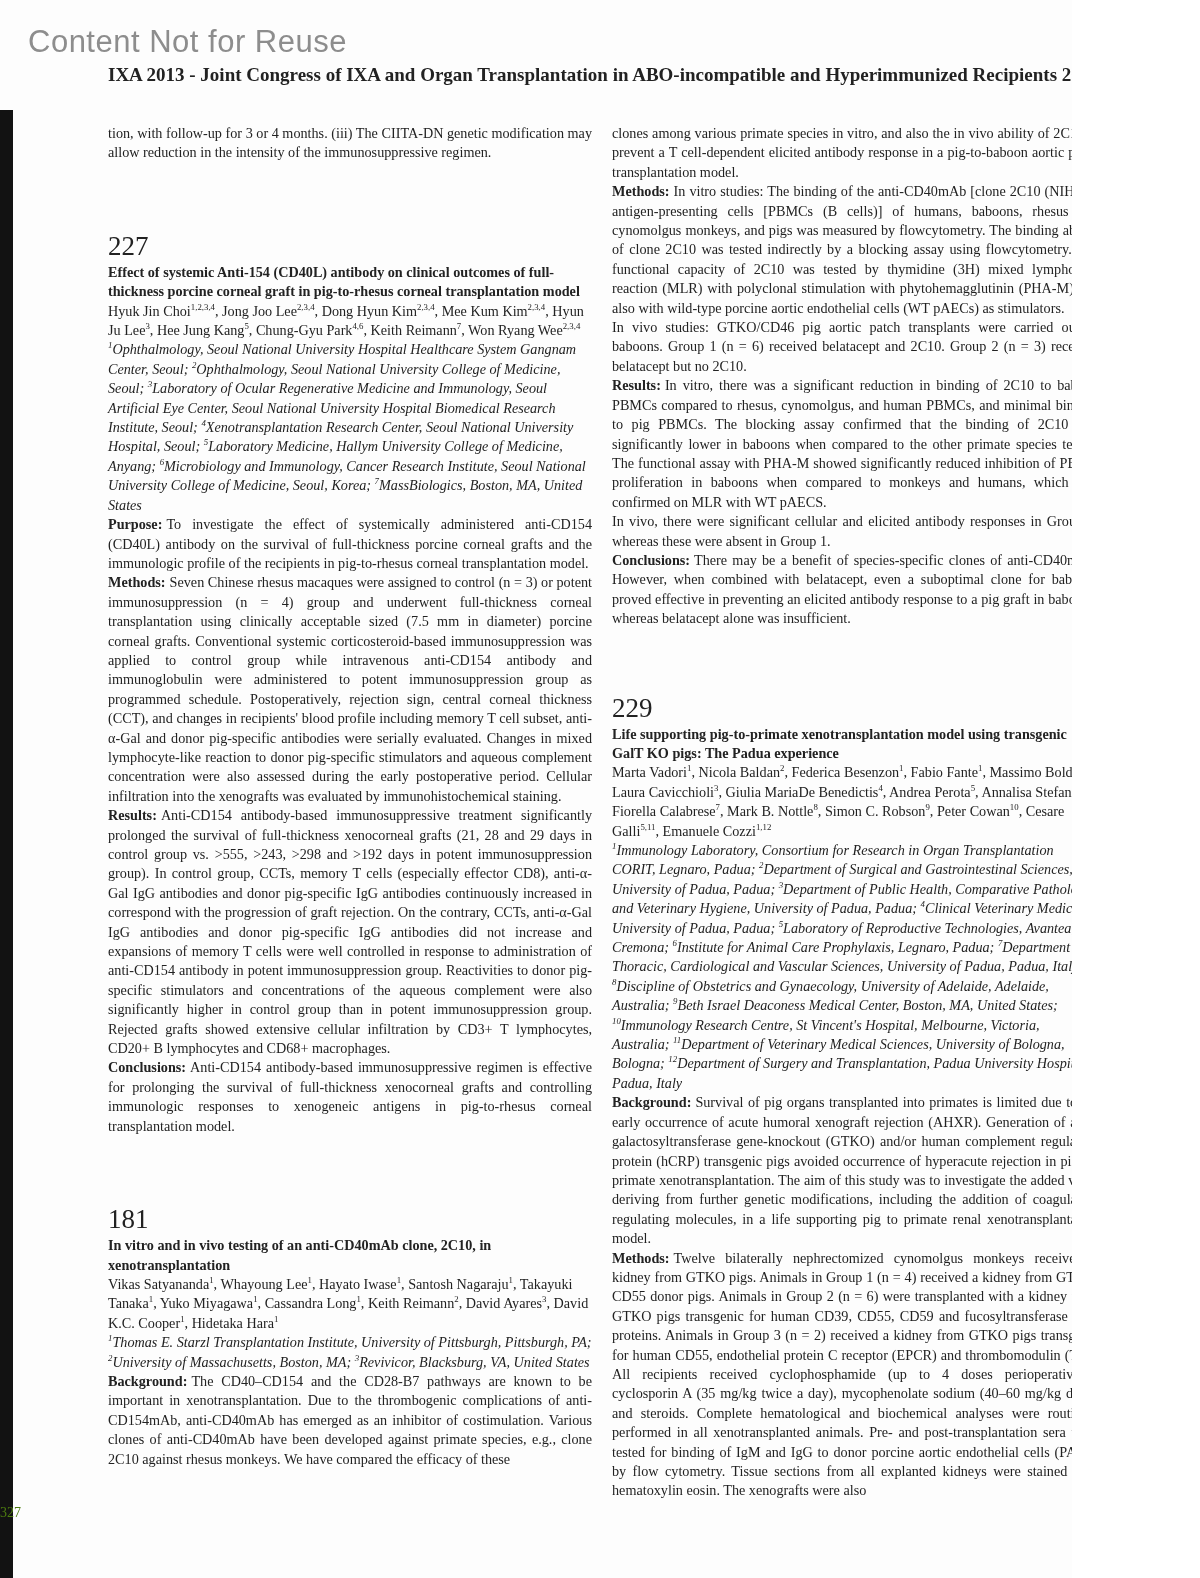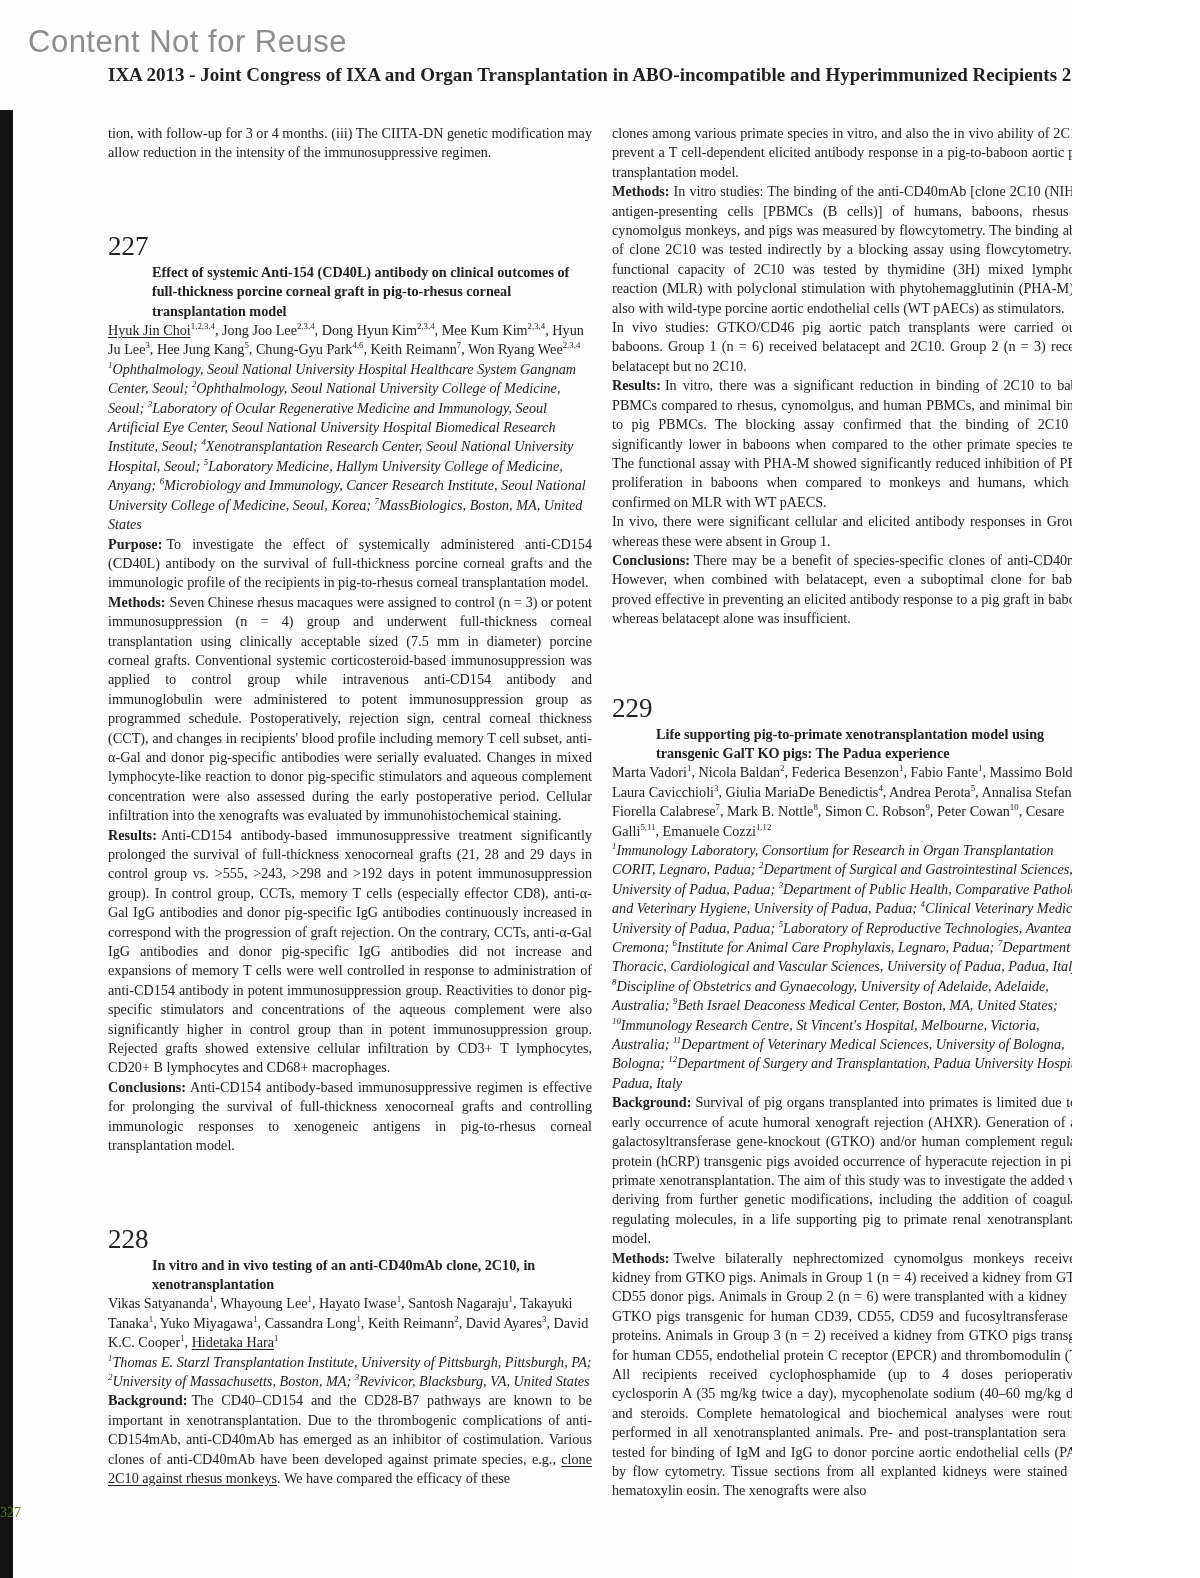--- a/index.html
+++ b/index.html
@@ -36,26 +36,26 @@
   }
   .col-left  { left:108px; width:484px; }
   .col-right { left:612px; width:487px; }
   p { margin:0; }
   .abs-number {
     font-size:27px; line-height:30px;
     margin-top:68px; margin-bottom:2px;
     text-align:left;
   }
   .col-right .abs-number { margin-top:64px; }
-  .abs-title { font-weight:bold; text-align:left;margin-left:44px; }
+  .abs-title { font-weight:bold; text-align:left; }
   .authors { text-align:left; }
   .affiliations { font-style:italic; text-align:left; }
   .body-start { }
   sup { font-size:0.62em; line-height:0; }
-  .u { text-decoration:underline; text-underline-offset:2px; }
+  .u { text-underline-offset:2px; }
   b.lead { margin-right:4px; }
   .page-number {
     position:absolute; left:0; top:1505px; width:1200px;
     text-align:left; font-size:14px; color:#4d7c0f;
   }
 </style>
 </head>
 <body>
 
 <div class="page">
@@ -75,21 +75,21 @@
       <p class="abs-title">Effect of systemic Anti-154 (CD40L) antibody on clinical outcomes of full-thickness porcine corneal graft in pig-to-rhesus corneal transplantation model</p>
       <p class="authors"><span class="u">Hyuk Jin Choi</span><sup>1,2,3,4</sup>, Jong Joo Lee<sup>2,3,4</sup>, Dong Hyun Kim<sup>2,3,4</sup>, Mee Kum Kim<sup>2,3,4</sup>, Hyun Ju Lee<sup>3</sup>, Hee Jung Kang<sup>5</sup>, Chung-Gyu Park<sup>4,6</sup>, Keith Reimann<sup>7</sup>, Won Ryang Wee<sup>2,3,4</sup></p>
       <p class="affiliations"><sup>1</sup>Ophthalmology, Seoul National University Hospital Healthcare System Gangnam Center, Seoul; <sup>2</sup>Ophthalmology, Seoul National University College of Medicine, Seoul; <sup>3</sup>Laboratory of Ocular Regenerative Medicine and Immunology, Seoul Artificial Eye Center, Seoul National University Hospital Biomedical Research Institute, Seoul; <sup>4</sup>Xenotransplantation Research Center, Seoul National University Hospital, Seoul; <sup>5</sup>Laboratory Medicine, Hallym University College of Medicine, Anyang; <sup>6</sup>Microbiology and Immunology, Cancer Research Institute, Seoul National University College of Medicine, Seoul, Korea; <sup>7</sup>MassBiologics, Boston, MA, United States</p>
       <p class="sec body-start"><b class="lead">Purpose:</b><span>To investigate the effect of systemically administered anti-CD154 (CD40L) antibody on the survival of full-thickness porcine corneal grafts and the immunologic profile of the recipients in pig-to-rhesus corneal transplantation model.</span></p>
       <p class="sec"><b class="lead">Methods:</b><span>Seven Chinese rhesus macaques were assigned to control (n = 3) or potent immunosuppression (n = 4) group and underwent full-thickness corneal transplantation using clinically acceptable sized (7.5 mm in diameter) porcine corneal grafts. Conventional systemic corticosteroid-based immunosuppression was applied to control group while intravenous anti-CD154 antibody and immunoglobulin were administered to potent immunosuppression group as programmed schedule. Postoperatively, rejection sign, central corneal thickness (CCT), and changes in recipients' blood profile including memory T cell subset, anti-α-Gal and donor pig-specific antibodies were serially evaluated. Changes in mixed lymphocyte-like reaction to donor pig-specific stimulators and aqueous complement concentration were also assessed during the early postoperative period. Cellular infiltration into the xenografts was evaluated by immunohistochemical staining.</span></p>
       <p class="sec"><b class="lead">Results:</b><span>Anti-CD154 antibody-based immunosuppressive treatment significantly prolonged the survival of full-thickness xenocorneal grafts (21, 28 and 29 days in control group vs. &gt;555, &gt;243, &gt;298 and &gt;192 days in potent immunosuppression group). In control group, CCTs, memory T cells (especially effector CD8), anti-α-Gal IgG antibodies and donor pig-specific IgG antibodies continuously increased in correspond with the progression of graft rejection. On the contrary, CCTs, anti-α-Gal IgG antibodies and donor pig-specific IgG antibodies did not increase and expansions of memory T cells were well controlled in response to administration of anti-CD154 antibody in potent immunosuppression group. Reactivities to donor pig-specific stimulators and concentrations of the aqueous complement were also significantly higher in control group than in potent immunosuppression group. Rejected grafts showed extensive cellular infiltration by CD3+ T lymphocytes, CD20+ B lymphocytes and CD68+ macrophages.</span></p>
       <p class="sec"><b class="lead">Conclusions:</b><span>Anti-CD154 antibody-based immunosuppressive regimen is effective for prolonging the survival of full-thickness xenocorneal grafts and controlling immunologic responses to xenogeneic antigens in pig-to-rhesus corneal transplantation model.</span></p>
     </div>
 
     <div>
-      <div class="abs-number">228</div>
+      <div class="abs-number">181</div>
       <p class="abs-title">In vitro and in vivo testing of an anti-CD40mAb clone, 2C10, in xenotransplantation</p>
       <p class="authors">Vikas Satyananda<sup>1</sup>, Whayoung Lee<sup>1</sup>, Hayato Iwase<sup>1</sup>, Santosh Nagaraju<sup>1</sup>, Takayuki Tanaka<sup>1</sup>, Yuko Miyagawa<sup>1</sup>, Cassandra Long<sup>1</sup>, Keith Reimann<sup>2</sup>, David Ayares<sup>3</sup>, David K.C. Cooper<sup>1</sup>, <span class="u">Hidetaka Hara</span><sup>1</sup></p>
       <p class="affiliations"><sup>1</sup>Thomas E. Starzl Transplantation Institute, University of Pittsburgh, Pittsburgh, PA; <sup>2</sup>University of Massachusetts, Boston, MA; <sup>3</sup>Revivicor, Blacksburg, VA, United States</p>
       <p class="sec body-start"><b class="lead">Background:</b><span>The CD40–CD154 and the CD28-B7 pathways are known to be important in xenotransplantation. Due to the thrombogenic complications of anti-CD154mAb, anti-CD40mAb has emerged as an inhibitor of costimulation. Various clones of anti-CD40mAb have been developed against primate species, e.g., <span class="u">clone 2C10 against rhesus monkeys</span>. We have compared the efficacy of these</span></p>
     </div>
 
   </div>
 
   <div class="col col-right">
 

